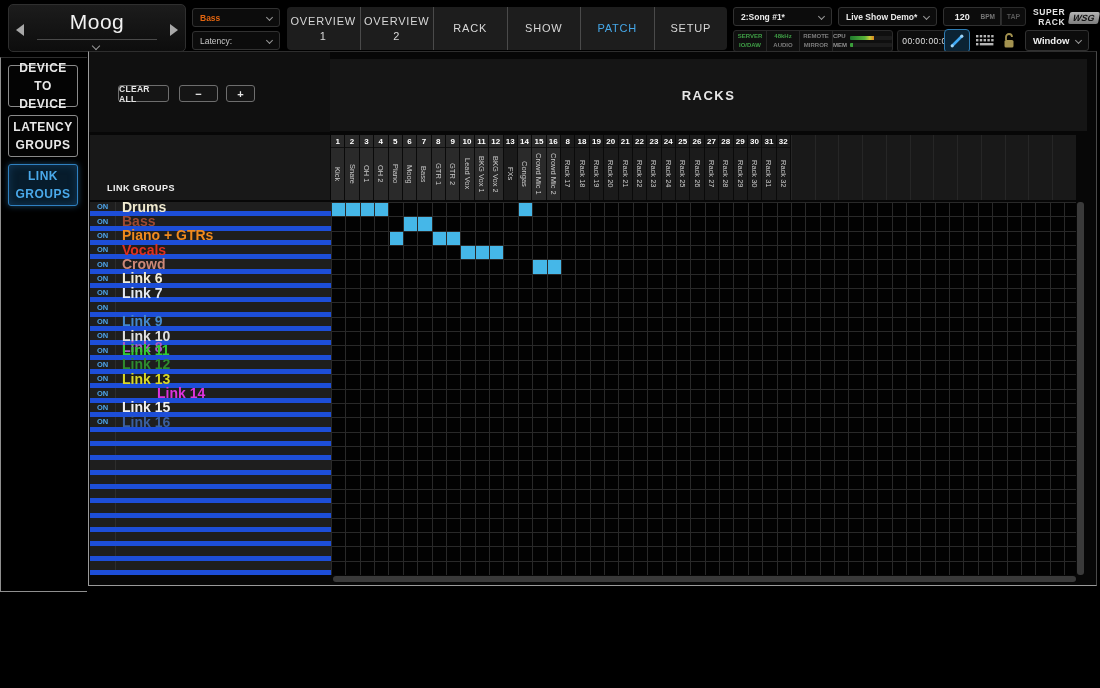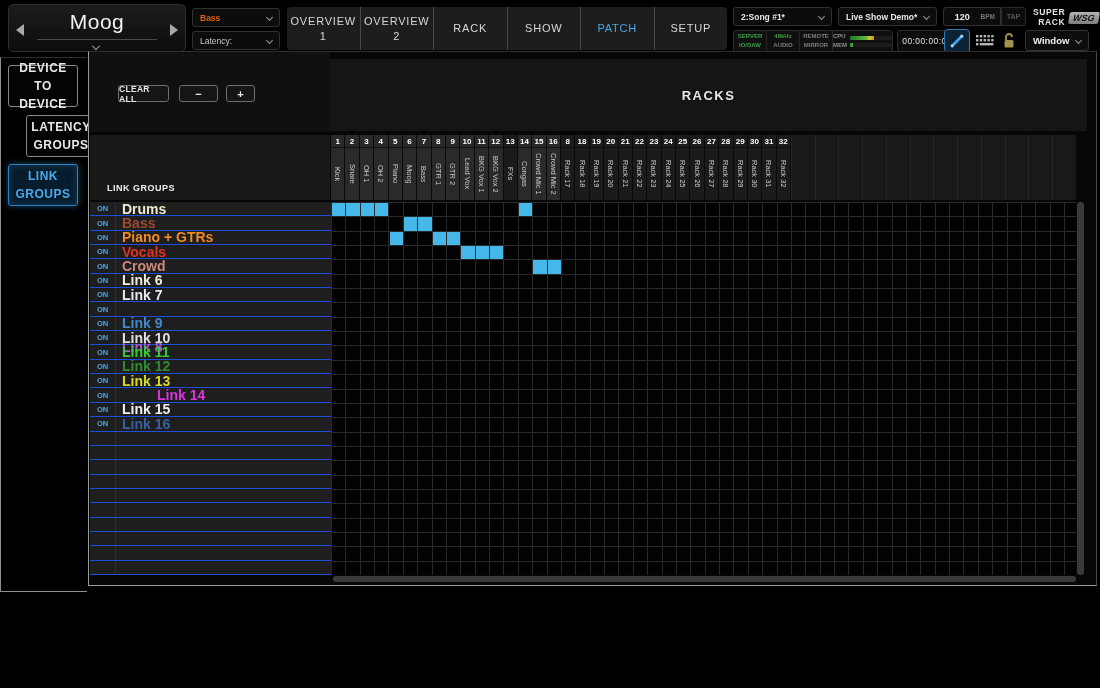--- a/index.html
+++ b/index.html
@@ -50,21 +50,21 @@
   .tcbox { position:absolute; left:897px; top:30px; width:60px; height:22px; background:#0d0d0d; border:1px solid #2a2a2a; border-radius:3px; display:flex; align-items:center; justify-content:center; font-size:8.5px; color:#e0e0e0; letter-spacing:.4px; }
   .iconbox { position:absolute; display:flex; align-items:center; justify-content:center; }
   .icon-patch { left:944px; top:29px; width:26px; height:24px; background:#0b2334; border:1px solid #2d7cb3; border-radius:4px; }
   .icon-grid { left:975px; top:33px; width:20px; height:15px; }
   .icon-lock { left:1001px; top:31px; width:16px; height:18px; }
 
   
   #sidebar { position:absolute; left:0; top:57px; width:87px; height:535px; background:#000; border-left:1px solid #8f8f8f; border-bottom:1px solid #8f8f8f; border-top:1px solid #2e2e2e; }
   .sbtn { position:absolute; left:7px; width:70px; height:42px; background:#040404; border:1px solid #8a8a8a; border-radius:3px; color:#e8e8e8; font-size:12px; font-weight:bold; letter-spacing:.5px; display:flex; align-items:center; justify-content:center; text-align:center; white-space:pre-line; line-height:1.5; cursor:default; }
   .sbtn.active { border:1px solid #2f80c0; color:#4aa9ea; background:#071c2c; box-shadow:0 0 6px rgba(60,150,220,.45), inset 0 0 8px rgba(40,110,170,.35); }
-  #sb1 { top:7px; } #sb2 { top:57px;margin-left:18px; } #sb3 { top:106px; }
+  #sb1 { top:7px; } #sb2 { top:57px; } #sb3 { top:106px; }
 
   
   #panel { position:absolute; left:88px; top:51px; width:1009px; height:535px; background:#070707; border-left:1px solid #9a9a9a; border-bottom:1px solid #9a9a9a; border-right:1px solid #4a4a4a; border-top:1px solid #2e2e2e; overflow:hidden; }
   .toolbar { position:absolute; left:0; top:0; width:241px; height:80px; background:#101010; }
   .tbtn { position:absolute; top:33px; height:17px; background:#151515; border:1px solid #6e6e6e; border-radius:3px; color:#e5e5e5; font-size:8.5px; font-weight:bold; display:flex; align-items:center; justify-content:center; letter-spacing:.3px; cursor:default; }
   #btn-clear { left:29px; width:51px; }
   #btn-minus { left:90px; width:39px; font-size:11px; }
   #btn-plus  { left:137px; width:29px; font-size:11px; }
   .racksheader { position:absolute; left:241px; top:7px; width:757px; height:72px; background:#151515; display:flex; align-items:center; justify-content:center; font-size:13px; font-weight:600; letter-spacing:1.5px; color:#e8e8e8; }
   .lgheader { position:absolute; left:1px; top:83px; width:240px; height:65px; background:#181818; }
@@ -72,21 +72,21 @@
 
   #colheaders { position:absolute; left:242px; top:83px; width:460px; height:65px; display:flex; background:#161616; }
   .colcell { flex:none; width:14.375px; background:#1b1b1b; border-right:1px solid #0a0a0a; display:flex; flex-direction:column; }
   .colcell.assigned { background:#2a2a2a; }
   .colnum { height:13px; display:flex; align-items:center; justify-content:center; font-size:8px; font-weight:bold; color:#fff; border-bottom:1px solid #101010; }
   .collblw { flex:1; display:flex; align-items:center; justify-content:center; overflow:hidden; }
   .collbl { writing-mode:vertical-rl; font-size:7.5px; color:#cacaca; white-space:nowrap; max-height:49px; overflow:hidden; }
   #colfiller { position:absolute; left:702px; top:83px; width:285px; height:65px; background:repeating-linear-gradient(to right,#262626 0 1px,#191919 1px 23.75px); }
 
   #leftlabels { position:absolute; left:1px; top:150px; width:241px; height:373px; background:#1a1a1a; }
-  .lrow { height:14.35px; display:flex; align-items:stretch; background:#1e1e1e; border-bottom:1px solid #1d4ed8;justify-content:flex-end; }
+  .lrow { height:14.35px; display:flex; align-items:stretch; background:#1e1e1e; border-bottom:5px solid #1d4ed8;justify-content:flex-end; }
   .oncol { flex:none; width:26px; border-right:1px solid #2d2d2d; font-size:7.5px; font-weight:bold; display:flex; align-items:center; justify-content:center; cursor:default; }
   .rowlabel { flex:1; padding-left:6px; font-size:14px; font-weight:bold; display:flex; align-items:center; cursor:default; }
 
   #grid { position:absolute; left:242px; top:150px; width:745px; height:373px; background-color:#020202;
     background-image:repeating-linear-gradient(to right,#292929 0 1px,transparent 1px 14.375px),
                      repeating-linear-gradient(to bottom,#292929 0 1px,transparent 1px 14.35px); }
   .cell { position:absolute; width:13.3px; height:13.3px; }
 
   #vscroll { position:absolute; left:988px; top:150px; width:7px; height:373px; background:#3a3a3a; border-radius:3px; }
   #hscroll { position:absolute; left:244px; top:524px; width:743px; height:6px; background:#3a3a3a; border-radius:3px; }

